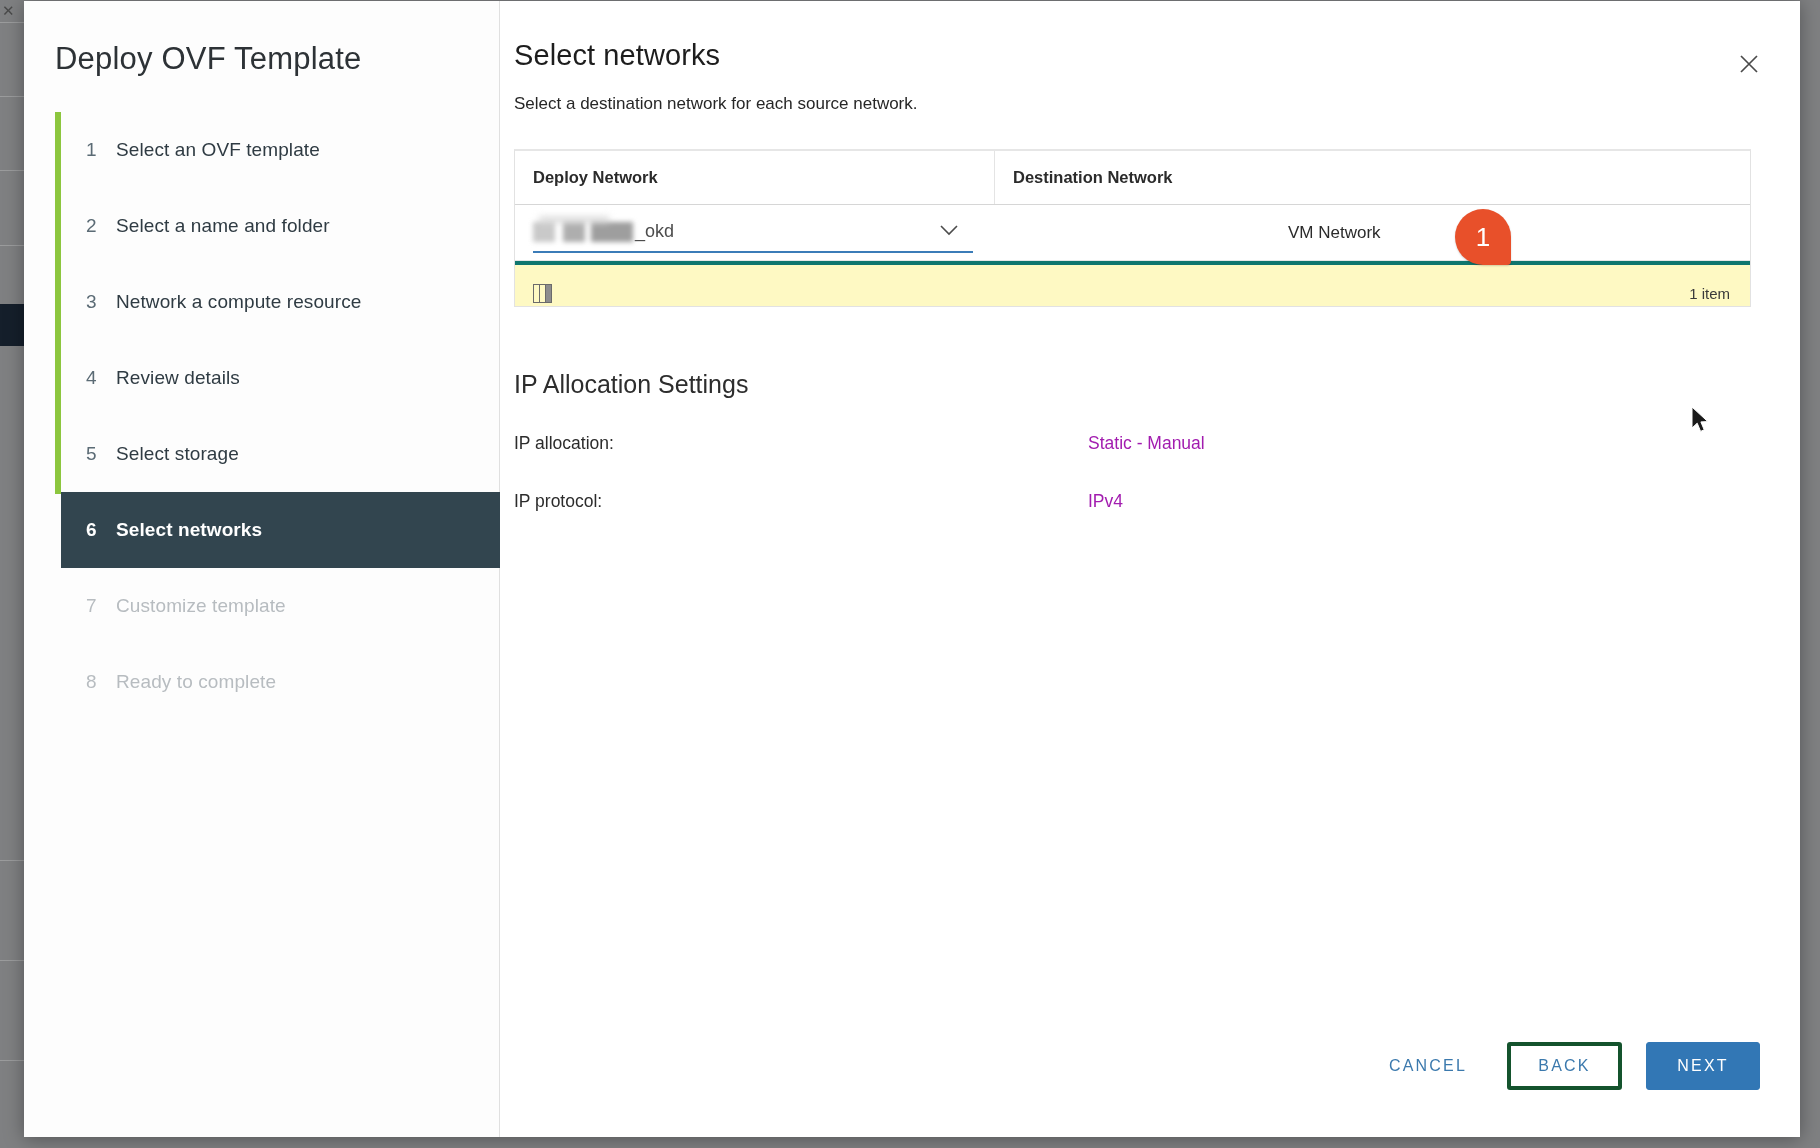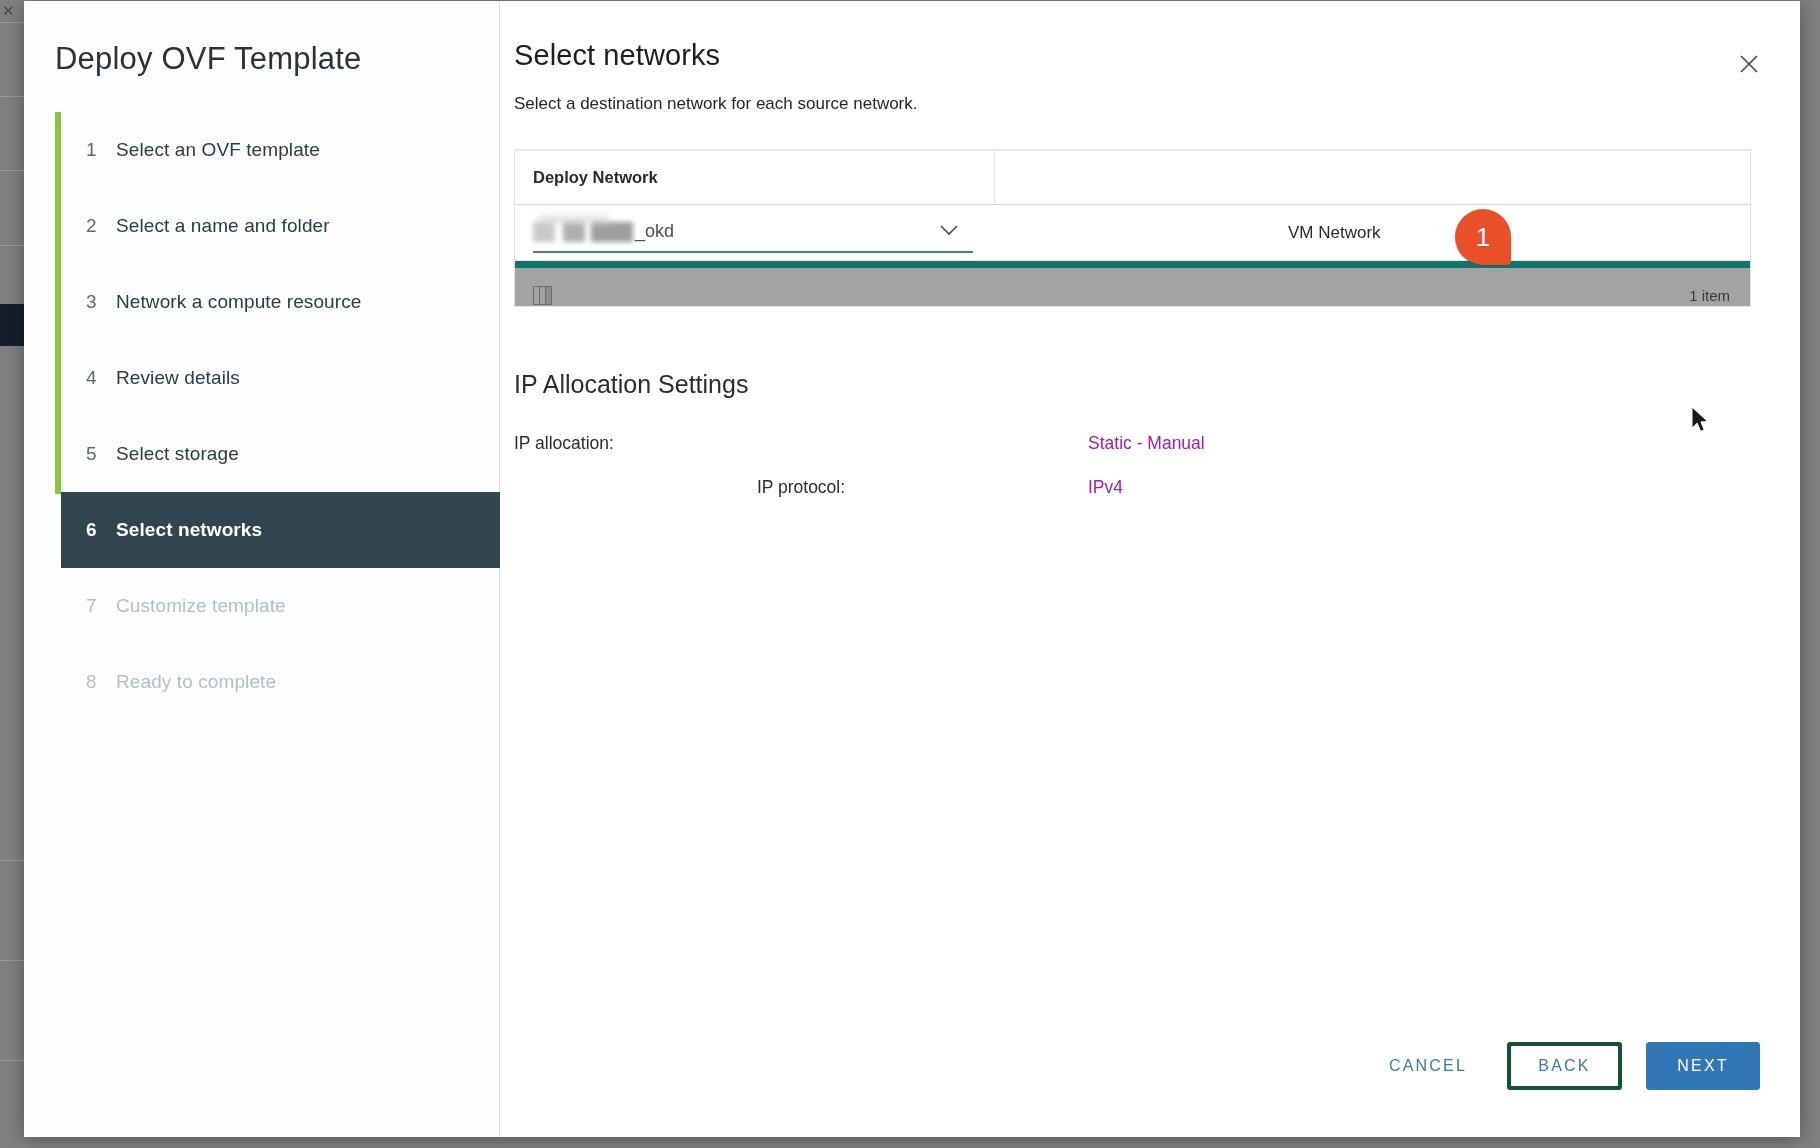--- a/index.html
+++ b/index.html
@@ -142,22 +142,22 @@
     width: 70%; height: 7px; background: #dedede; filter: blur(2px);
   }
   #dest-value { font-size: 18px; color: #4c4c4c; }
   #dest-chevron {
     position: absolute; right: 14px; top: 50%; transform: translateY(-50%);
     color: #4c4c4c;
   }
 
   #table-foot {
     display: flex; align-items: center; height: 45px;
-    background: #a3a3a3;
-    border-top: 7px solid #0f766e;
+    background: #fef9c3;
+    border-top: 4px solid #0f766e;
     padding: 16px 20px 0 18px;
   }
   #columns-icon {
     width: 19px; height: 19px;
     border: 1.5px solid #6b6b6b;
     display: flex;
   }
   #columns-icon i { display: block; flex: 1; border-right: 1.5px solid #6b6b6b; }
   #columns-icon i:last-child { border-right: none; background: #8d8d8d; }
   #item-count { margin-left: auto; font-size: 15px; color: #3a3a3a; }
@@ -174,21 +174,21 @@
     box-shadow: 0 1px 2px rgba(0,0,0,.18);
     z-index: 20;
   }
 
   
   #ip-section { margin: 63px 0 0 14px; width: 1237px; }
   #ip-heading { font-size: 25px; color: #2d2d2d; font-weight: 400; }
   .ip-row { display: flex; margin-top: 34px; }
   .ip-label { flex: 0 0 574px; font-size: 17.5px; color: #2c2c2c; }
   .ip-value { font-size: 17.5px; color: #a21caf; }
-  .ip-row.second { margin-top: 23px; text-align: center; }
+  .ip-row.second { margin-top: 37px; }
 
   
   #mouse-cursor {
     position: absolute; left: 1190px; top: 405px;
     width: 22px; height: 30px; z-index: 30; pointer-events: none;
   }
 
   
   #footer-bar {
     position: absolute; left: 0; right: 0; bottom: 0;
@@ -276,20 +276,21 @@
         <path d="M4 4 L20 20 M20 4 L4 20" stroke="#4a4a4a" stroke-width="1.7" fill="none"></path>
       </svg>
     </div>
 
     <div id="page-title">Select networks</div>
     <div id="page-subtitle">Select a destination network for each source network.</div>
 
     <div id="net-table">
       <div id="table-head">
         <div class="th src">Deploy Network</div>
+        <div class="th dst">Destination Network</div>
       </div>
 
       <div id="table-row">
         <div class="td dst">
           <div id="dest-select">
             <span id="dest-redacted"></span>
             <span id="dest-value">_okd</span>
             <span id="dest-chevron">
               <svg width="20" height="13" viewBox="0 0 20 13" aria-hidden="true">
                 <path d="M2 2 L10 10 L18 2" stroke="#4c4c4c" stroke-width="1.6" fill="none"></path>

